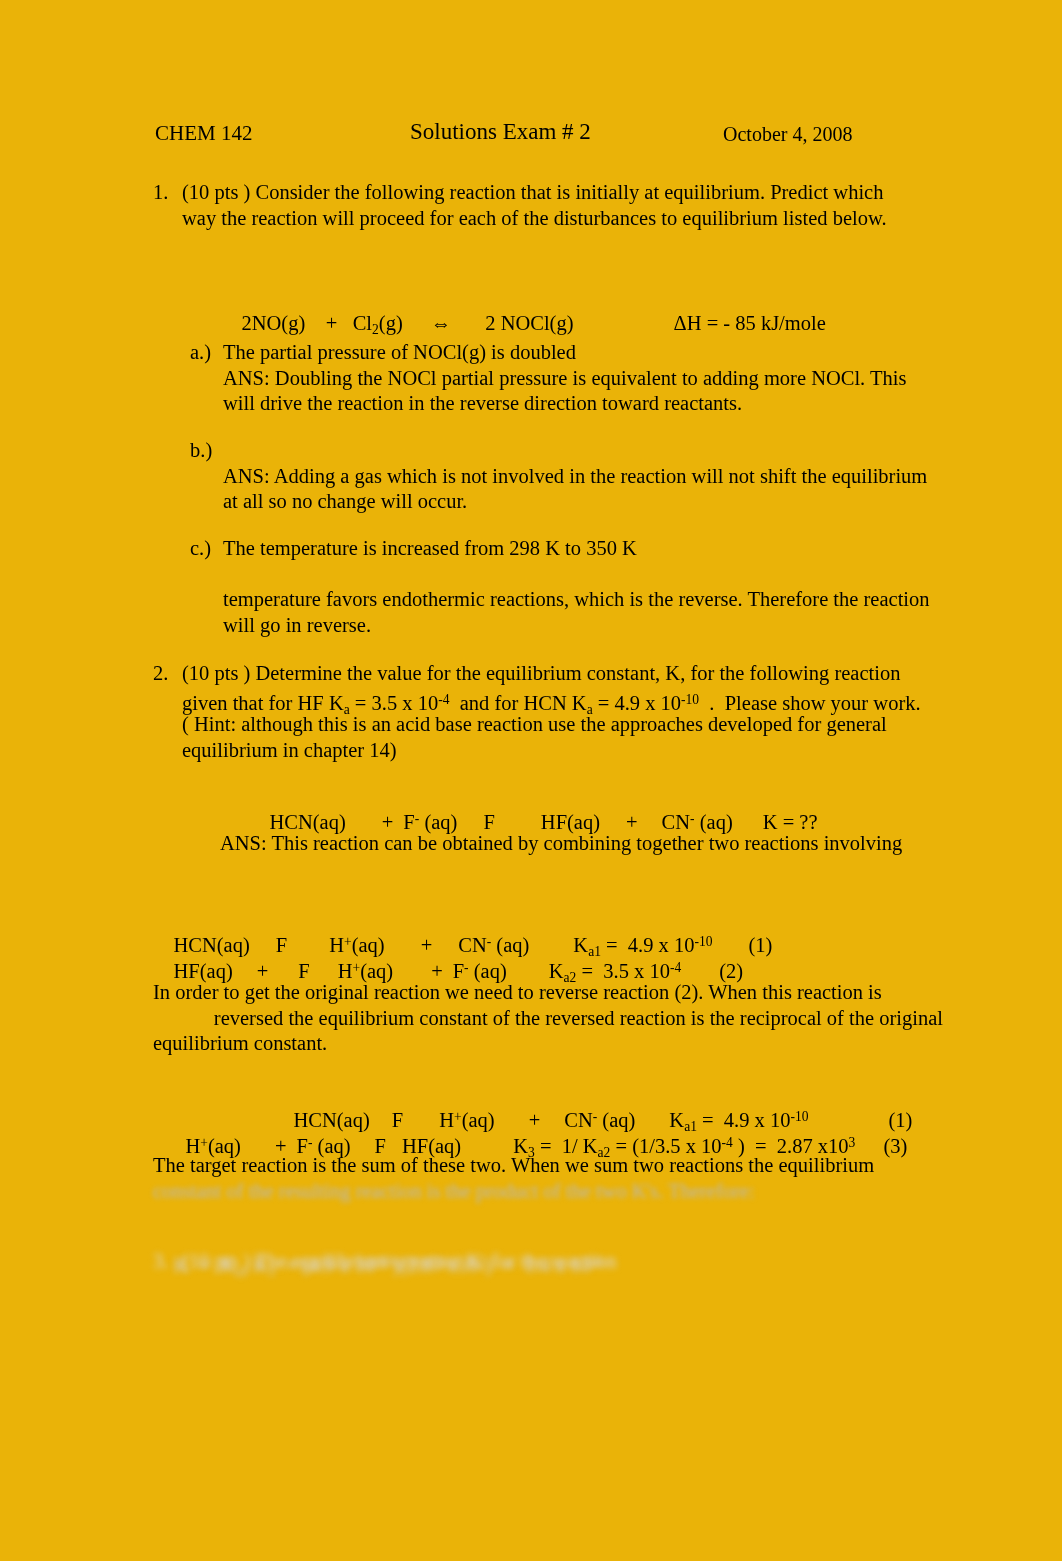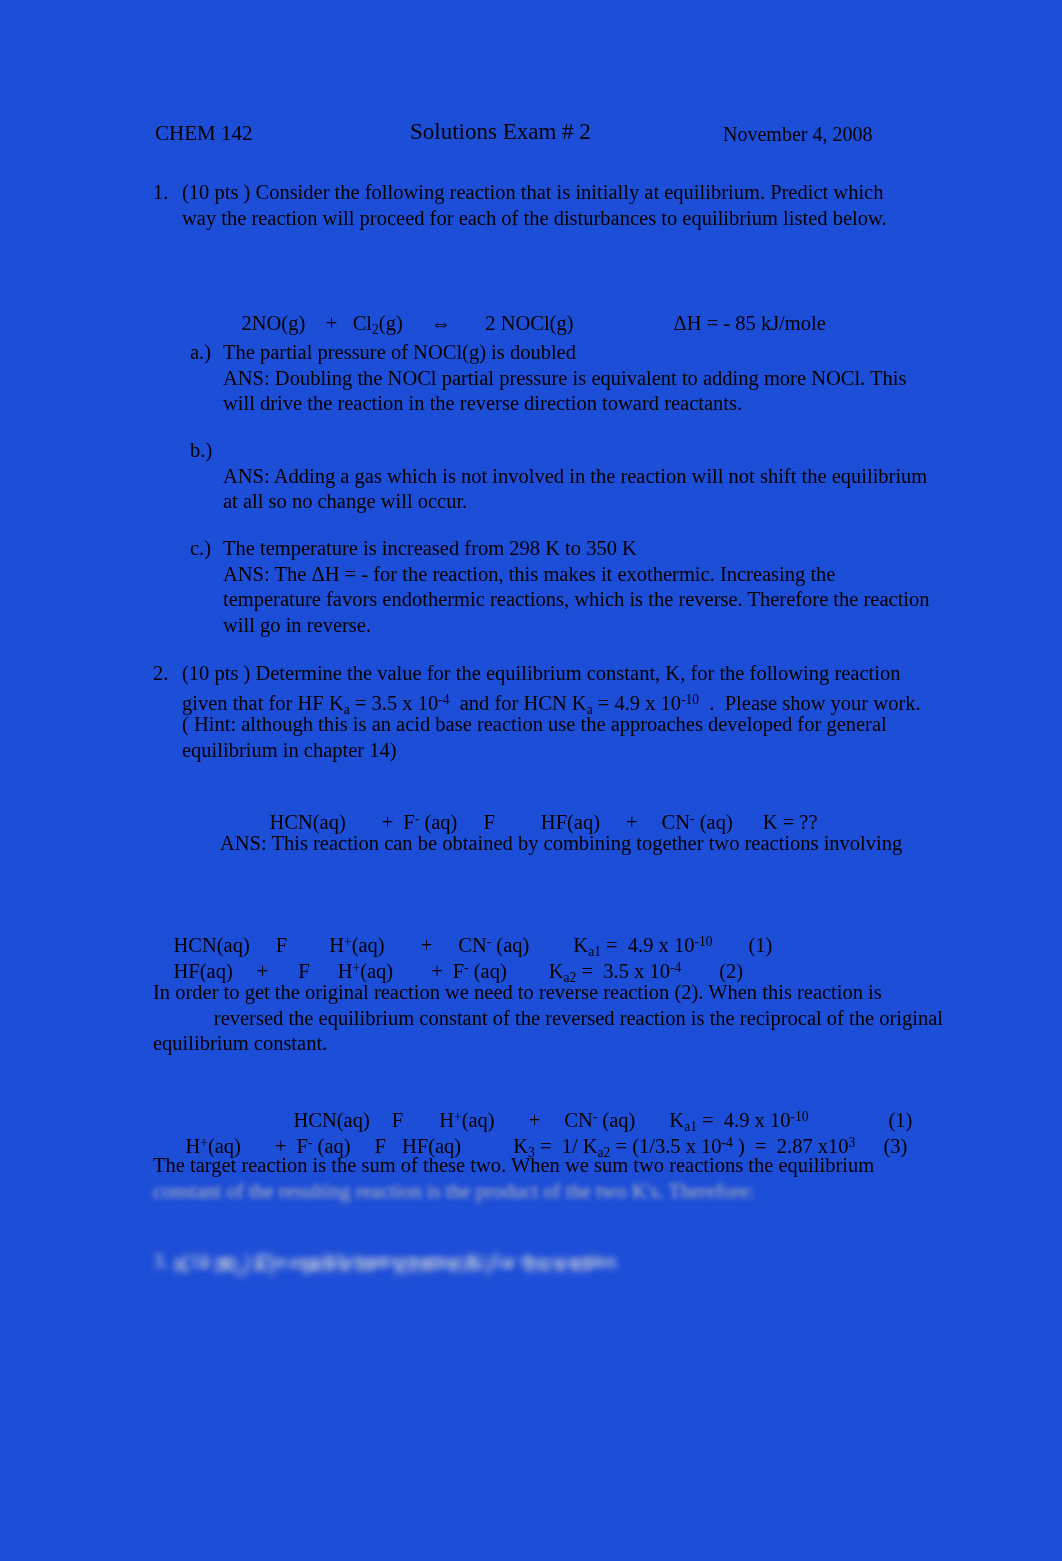--- a/index.html
+++ b/index.html
@@ -13,21 +13,21 @@
     position: relative;
     font-family: "Liberation Serif", "DejaVu Serif", serif;
     color: #000000;
     overflow: hidden;
   }
   .page {
     position: absolute;
     left: 0; top: 0;
     width: 1062px;
     height: 1561px;
-    background: #1d4ed8;
+    background: #eab308;
   }
 
   
   .header {
     position: absolute;
     left: 155px;
     top: 118px;
     width: 760px;
     height: 34px;
     font-size: 21px;
@@ -67,21 +67,21 @@
   .nowrap { white-space: pre; }
 </style>
 </head>
 <body>
 
 <div class="page">
 
   <div class="header">
     <span class="hdr-course">CHEM 142</span>
     <span class="hdr-title">Solutions  Exam # 2</span>
-    <span class="hdr-date">November 4, 2008</span>
+    <span class="hdr-date">October 4, 2008</span>
   </div>
 
   <div class="num" style="left:153px; top:180px;">1.</div>
   <div class="blk" style="left:182px; top:180px; width:735px;">(10 pts ) Consider the following reaction that is initially at equilibrium.   Predict which</div>
   <div class="blk" style="left:182px; top:205.5px; width:760px;">way the reaction will proceed for each of the disturbances to equilibrium listed below.</div>
 
   <div class="eq" style="left:221px; top:285px;">
     <span>2NO(g)    +   Cl</span><sub>2</sub><span>(g)</span><span style="display:inline-block;width:28px;"></span><span>⇔</span><span style="display:inline-block;width:34px;"></span><span>2 NOCl(g)</span><span style="display:inline-block;width:100px;"></span><span>ΔH = - 85 kJ/mole</span>
   </div>
 
@@ -89,21 +89,20 @@
   <div class="blk" style="left:223px; top:340px; width:720px;">The partial pressure of NOCl(g) is doubled</div>
   <div class="blk" style="left:223px; top:365.5px; width:730px;">ANS:  Doubling the NOCl partial pressure is equivalent to adding more NOCl.  This</div>
   <div class="blk" style="left:223px; top:391px; width:730px;">will drive the reaction in the reverse direction toward reactants.</div>
 
   <div class="num" style="left:190px; top:438px;">b.)</div>
   <div class="blk" style="left:223px; top:463.5px; width:745px;">ANS:  Adding a gas which is not involved in the reaction will not shift the equilibrium</div>
   <div class="blk" style="left:223px; top:489px; width:740px;">at all so no change will occur.</div>
 
   <div class="num" style="left:190px; top:536px;">c.)</div>
   <div class="blk" style="left:223px; top:536px; width:730px;">The temperature is increased from 298 K to 350 K</div>
-  <div class="blk" style="left:223px; top:561.5px; width:740px;">ANS:  The ΔH = - for the reaction, this makes it exothermic.  Increasing the</div>
   <div class="blk" style="left:223px; top:587px; width:745px;">temperature favors endothermic reactions, which is the reverse.  Therefore the reaction</div>
   <div class="blk" style="left:223px; top:612.5px; width:740px;">will go in reverse.</div>
 
   <div class="num" style="left:153px; top:661px;">2.</div>
   <div class="blk" style="left:182px; top:661px; width:755px;">(10 pts ) Determine the value for the equilibrium constant, K,  for the following reaction</div>
   <div class="blk nowrap" style="left:182px; top:686.5px;"><span>given that for HF K</span><sub>a</sub><span> = 3.5 x 10</span><sup>-4</sup><span>  and for HCN K</span><sub>a</sub><span> = 4.9 x 10</span><sup>-10</sup><span>  .  Please show your work.</span></div>
   <div class="blk" style="left:182px; top:712px; width:750px;">( Hint: although this is an acid base reaction use the approaches developed for general</div>
   <div class="blk" style="left:182px; top:737.5px; width:750px;">equilibrium in chapter 14)</div>
 
   <div class="eq" style="left:249px; top:780px;">

